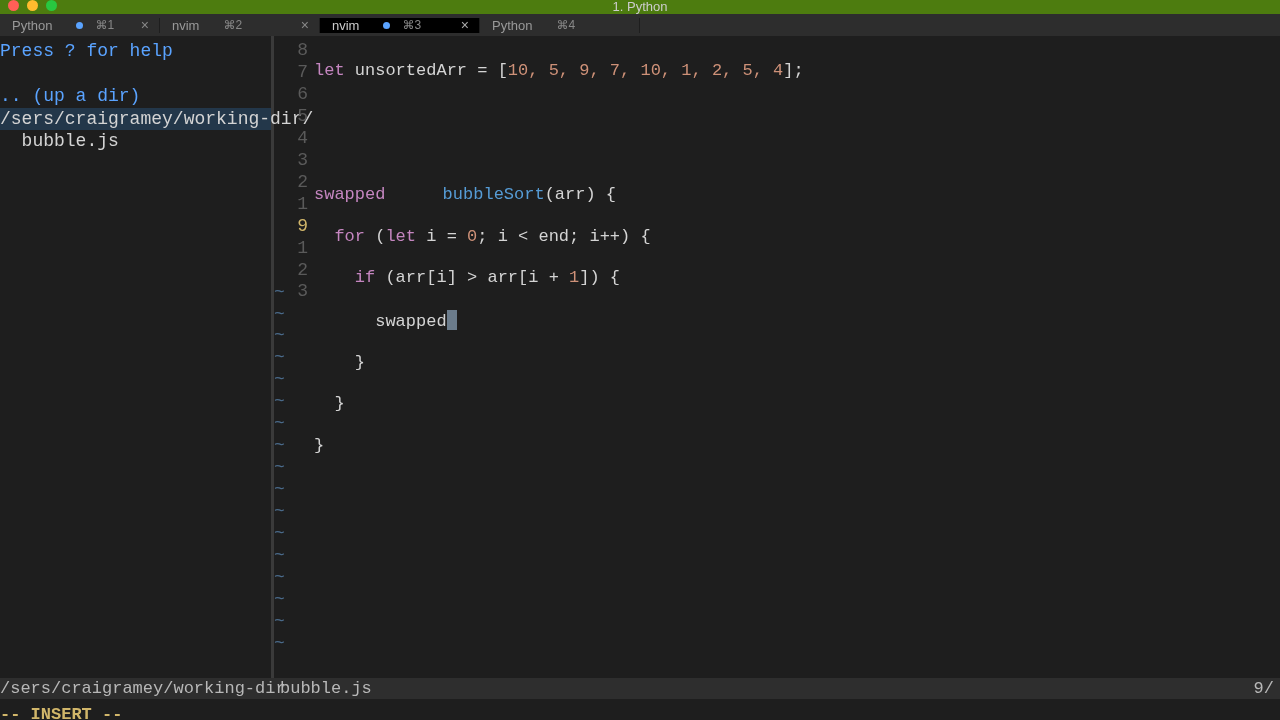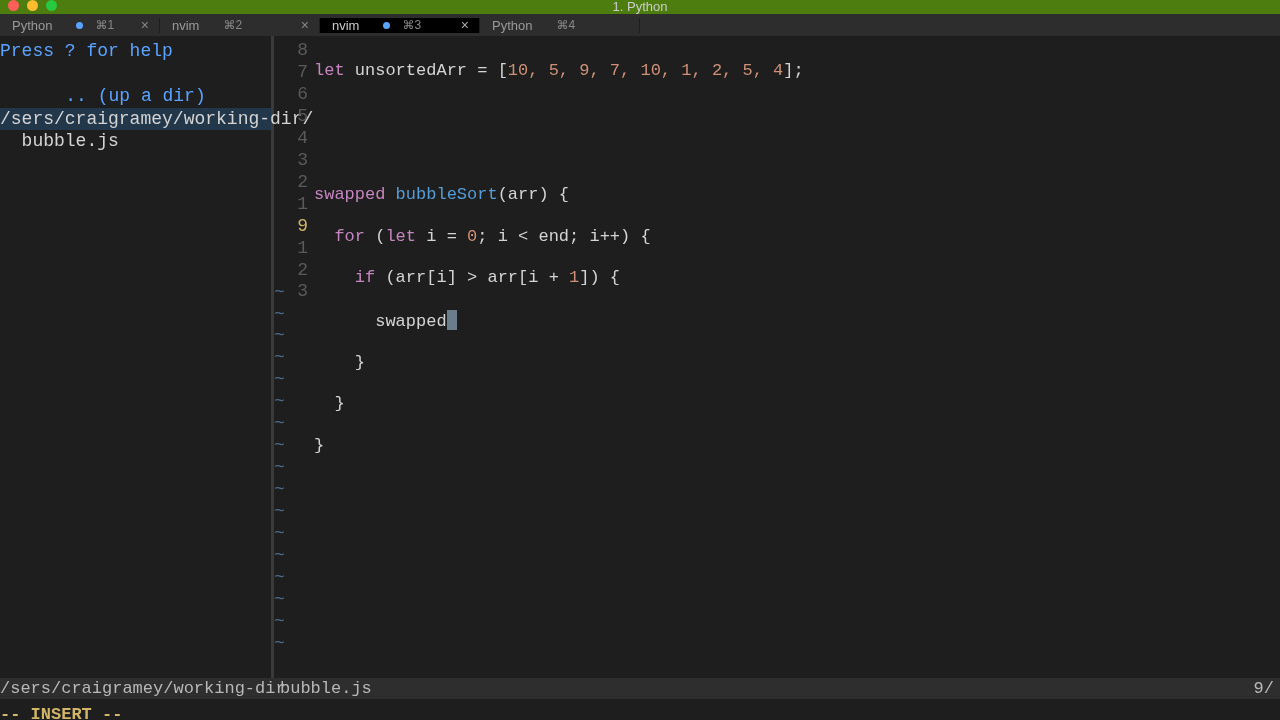--- a/index.html
+++ b/index.html
@@ -79,21 +79,21 @@
   }
   .sidebar {
     width: 274px;
     background: #1e1e1e;
     border-right: 3px solid #3a3a3a;
     padding: 4px 0;
     line-height: 1.25;
   }
   .sidebar-line { white-space: pre; }
   .help-line { color: #5aa3ff; }
-  .updir { color: #5aa3ff; text-align: center; }
+  .updir { color: #5aa3ff; }
   .path-line { color: #d4d4d4; background: #23374a; }
   .file-line { color: #d4d4d4; }
   
   .editor {
     flex: 1;
     position: relative;
     padding-top: 4px;
   }
   .gutter {
     position: absolute;
@@ -105,21 +105,21 @@
     font-size: 18px;
   }
   .gutter .cur { color: #d1b66a; }
   .code {
     margin-left: 40px;
     line-height: 1.22;
     white-space: pre;
     font-size: 17px;
   }
   .kw { color: #c586c0; }
-  .fn { color: #569cd6; }
+  .fn { color: #569cd6; padding-left: 47px; }
   .num { color: #ce9178; }
   .cursor-block {
     background: #6b7c8c;
     display: inline-block;
     width: 10px; height: 20px;
     vertical-align: text-bottom;
     margin-bottom: 1px;
   }
   .tilde-col {
     position: absolute;

